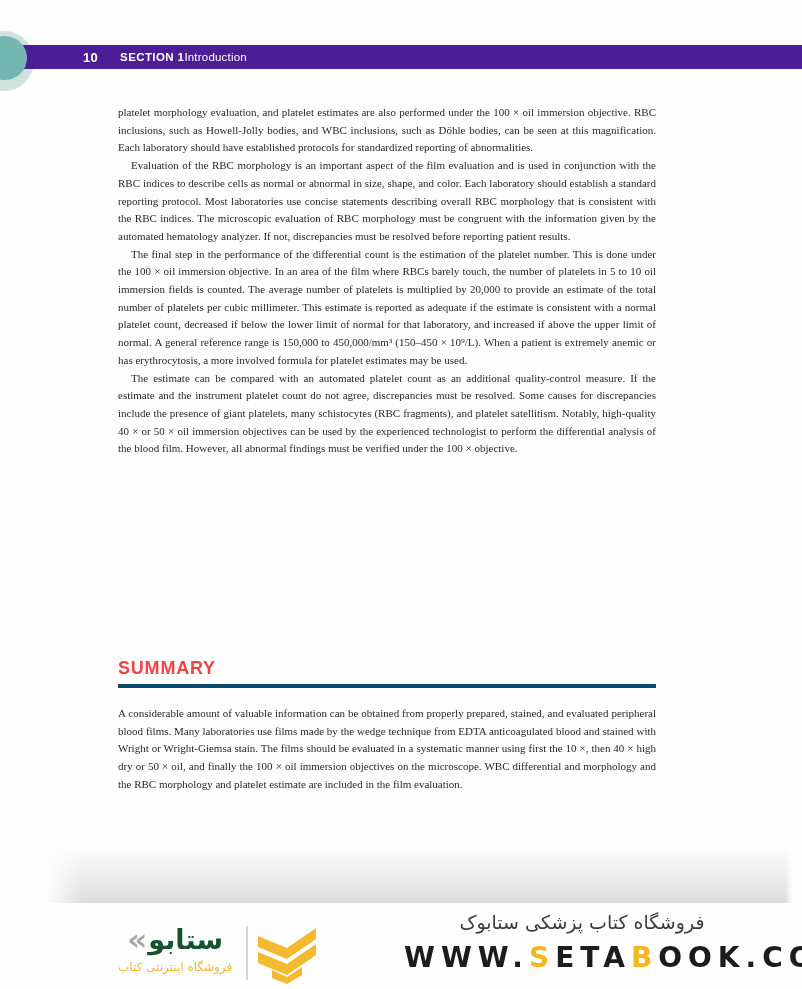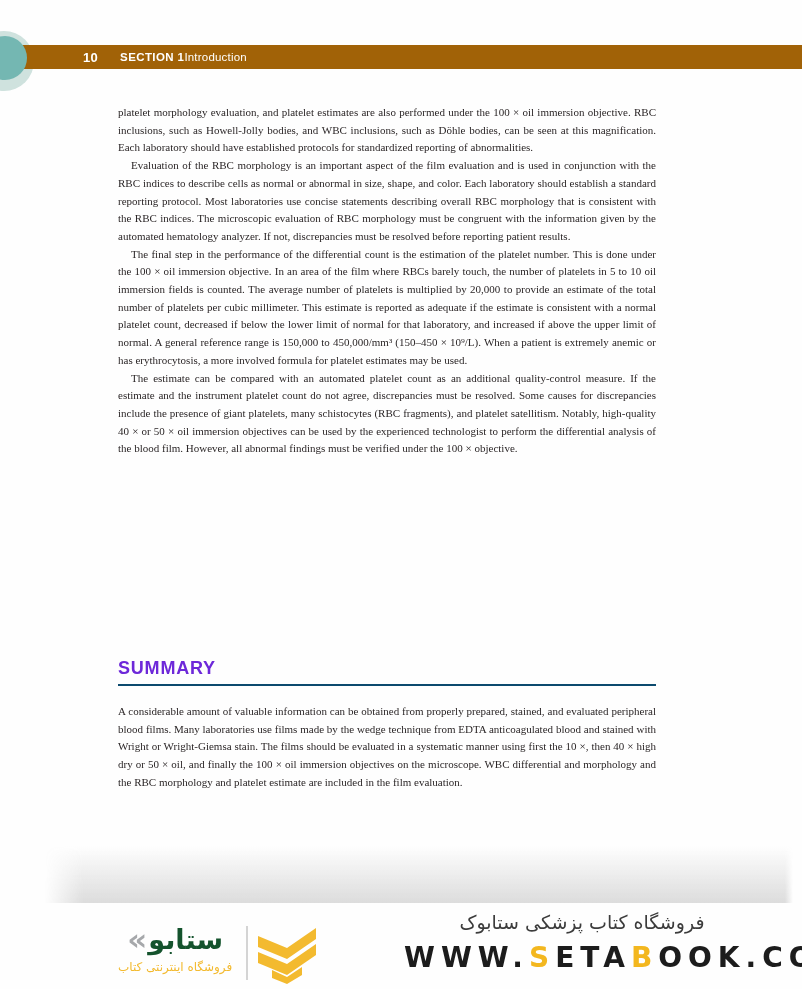--- a/index.html
+++ b/index.html
@@ -10,21 +10,21 @@
     overflow:hidden;
     font-family:"Liberation Serif", serif;
   }
   
   .circle-outer{
     position:absolute;left:-26px;top:31px;width:60px;height:60px;
     border-radius:50%;background:#cfe2de;z-index:1;
   }
   .header-bar{
     position:absolute;left:0;top:45px;width:802px;height:24px;
-    background:#a16207;z-index:2;
+    background:#4c1d95;z-index:2;
     display:flex;align-items:center;
     font-family:"Liberation Sans", sans-serif;color:#ffffff;
   }
   .circle-inner{
     position:absolute;left:-17px;top:36px;width:44px;height:44px;
     border-radius:50%;background:#74b7b2;z-index:3;
   }
   .pagenum{margin-left:83px;font-size:13px;font-weight:bold;letter-spacing:0.3px;}
   .seclabel{margin-left:22px;font-size:11.5px;font-weight:bold;letter-spacing:0.4px;}
   .sectitle{font-size:11.5px;font-weight:normal;letter-spacing:0.2px;}
@@ -38,22 +38,22 @@
   }
   .page-text p.indent{text-indent:13px;}
   
   .summary{
     position:absolute;left:118px;top:658px;width:538px;z-index:2;
   }
   .summary h2{
     margin:0;padding:0 0 5px 0;
     font-family:"Liberation Sans", sans-serif;
     font-size:18px;font-weight:bold;letter-spacing:0.8px;
-    color:#6d28d9;
-    border-bottom:2px solid #0c4a6e;
+    color:#ef4444;
+    border-bottom:4px solid #0c4a6e;
   }
   .summary p{margin-top:17px;}
   
   .page-shadow{
     position:absolute;left:45px;top:846px;width:748px;height:57px;z-index:1;
     background:linear-gradient(to bottom, rgba(130,130,130,0) 0%, rgba(130,130,130,0.27) 100%);
     -webkit-mask-image:linear-gradient(to right, transparent 0, #000 38px, #000 calc(100% - 8px), transparent 100%);
     mask-image:linear-gradient(to right, transparent 0, #000 38px, #000 calc(100% - 8px), transparent 100%);
   }
   

